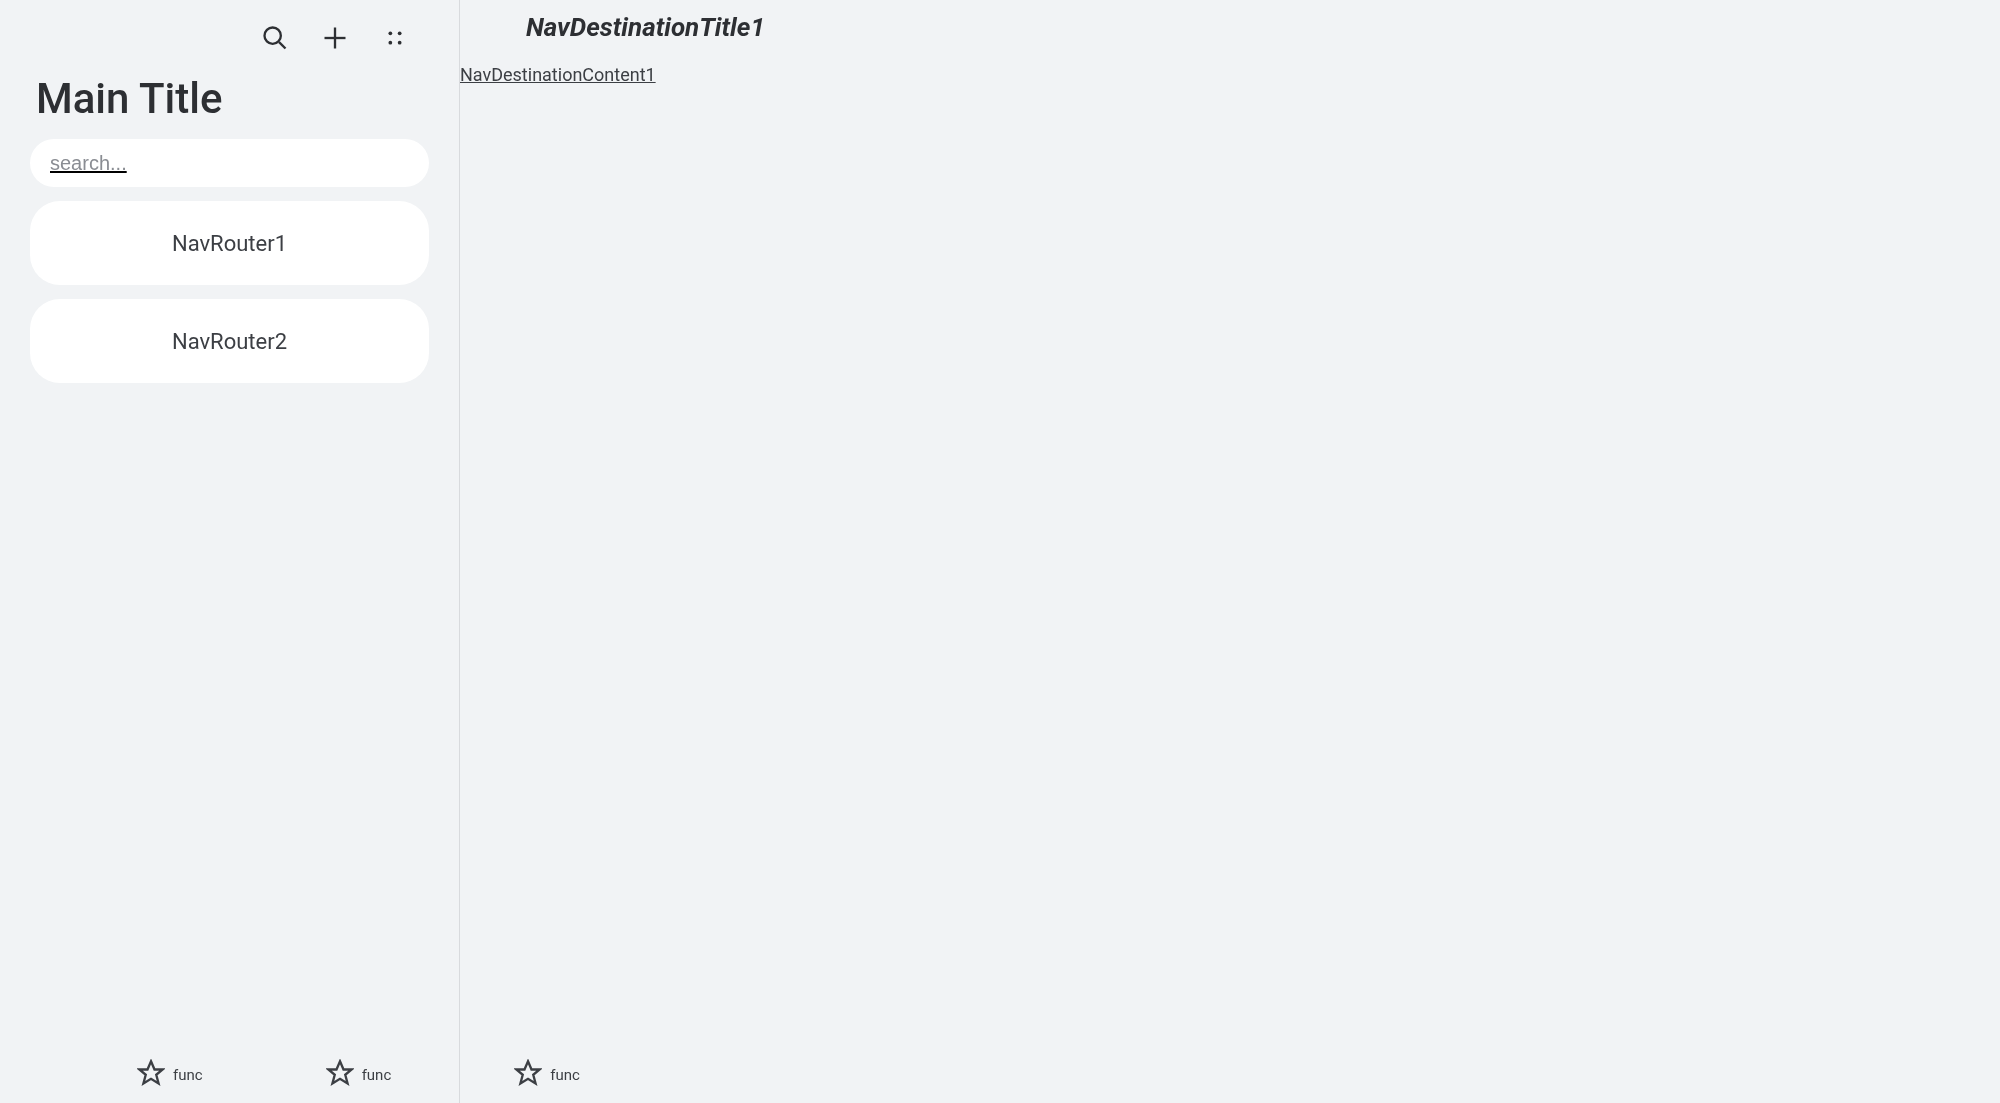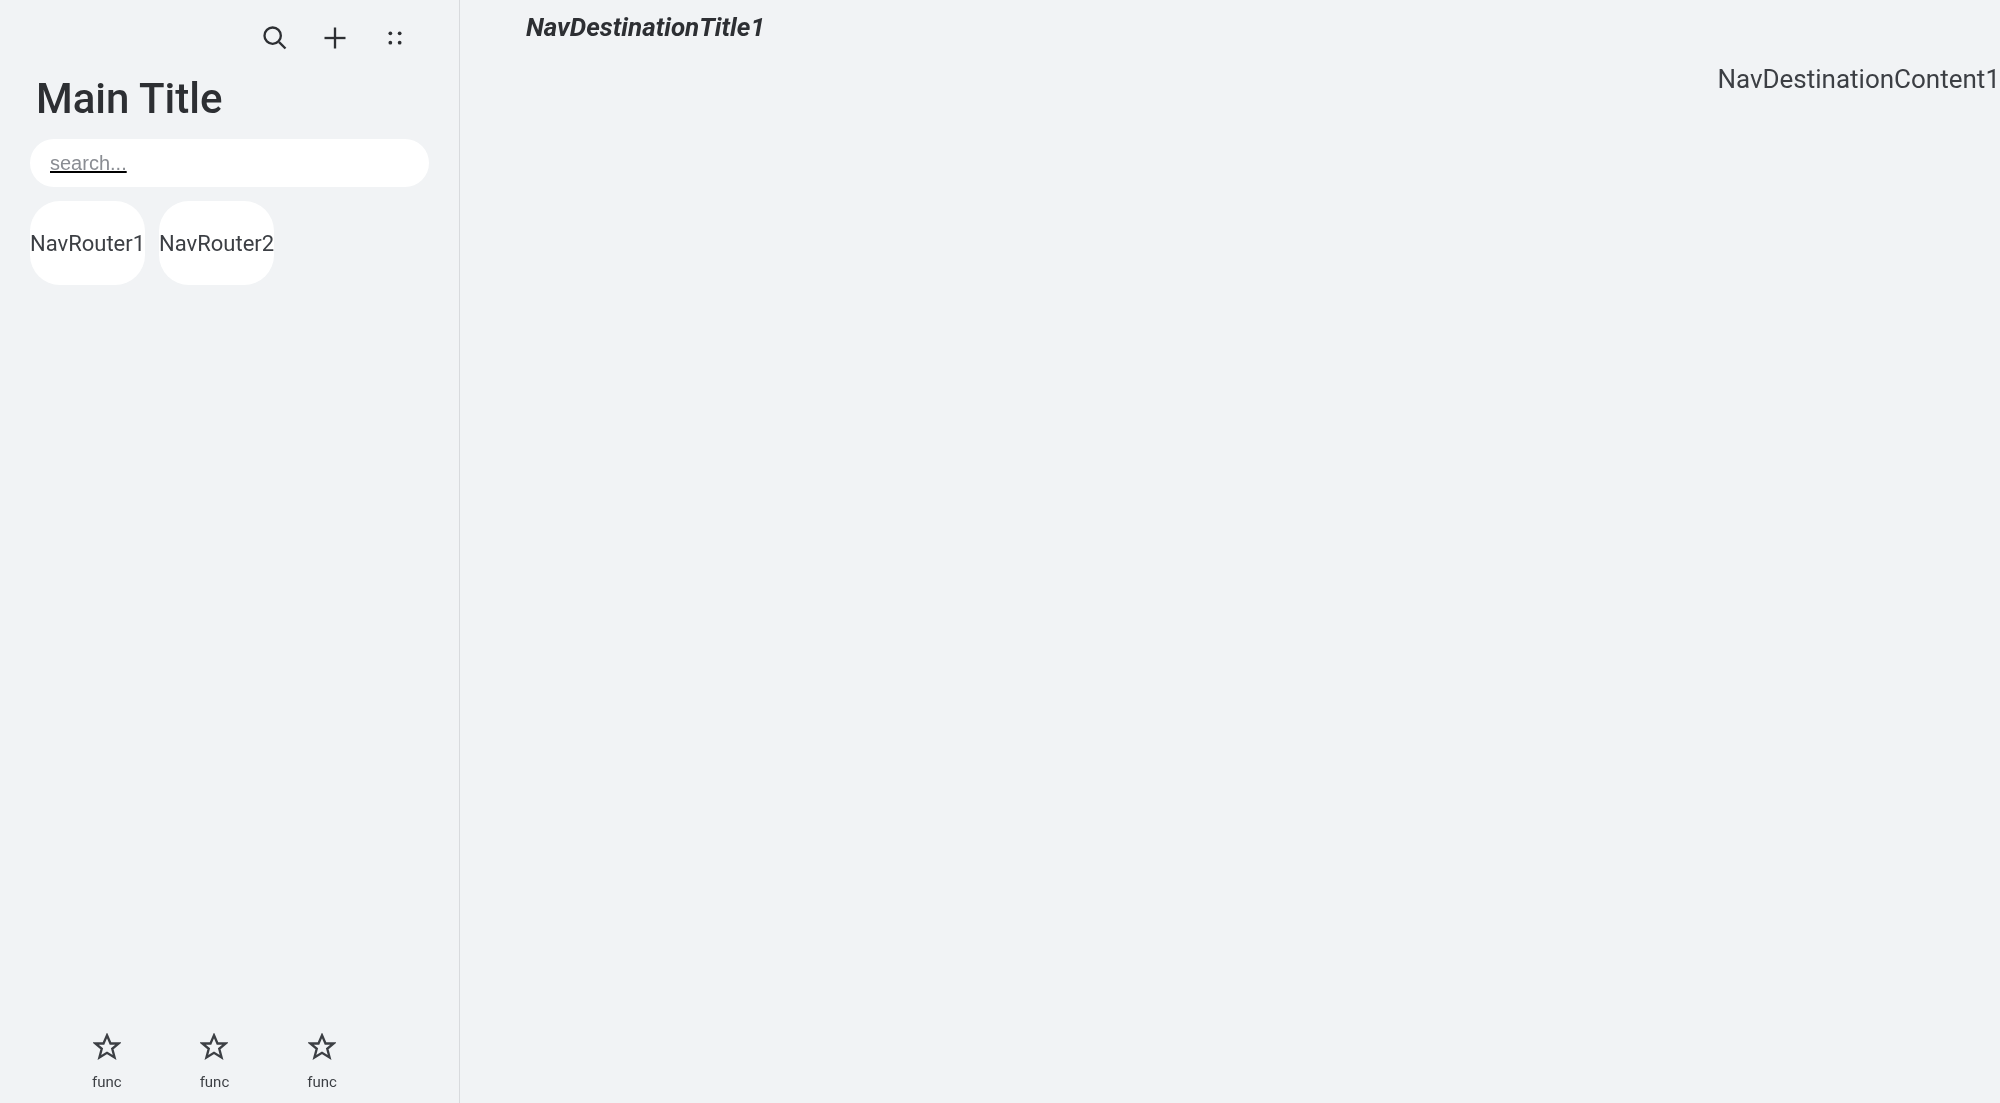--- a/index.html
+++ b/index.html
@@ -68,21 +68,21 @@
       font-size: 20px;
       color: #8a8d93;
       background: transparent;
       width: 100%;
     }
     .search-box input::placeholder {
       color: #8a8d93;
     }
     .nav-list {
       display: flex;
-      flex-direction: row;
+      flex-direction: column;
       gap: 14px;
       padding: 0 22px;
     }
     .nav-item {
       background: #fff;
       border-radius: 30px;
       height: 84px;
       display: flex;
       align-items: center;
       justify-content: center;
@@ -94,24 +94,25 @@
       flex: 1;
     }
     .bottom-tabs {
       display: flex;
       justify-content: flex-start;
       gap: 78px;
       padding: 0 0 4px 84px;
     }
     .tab-item {
       display: flex;
-      flex-direction: column;
+      flex-direction: row;
       align-items: center;
       cursor: pointer;
       gap: 8px;
+      margin-left: 45px;
     }
     .tab-item svg {
       width: 28px;
       height: 28px;
       stroke: #3c3f44;
       stroke-width: 2;
       fill: none;
     }
     .tab-label {
       font-size: 15px;
@@ -124,24 +125,25 @@
       padding: 0;
     }
     .content-title {
       font-size: 26px;
       font-weight: 700;
       color: #2d2f33;
       padding: 12px 0 0 66px;
       font-style: italic;
     }
     .content-body {
-      font-size: 26px;
+      font-size: 18px;
       color: #3c3f44;
-      text-align: right;
+      text-align: left;
       padding-top: 22px;
+      text-decoration: underline;
     }
   </style>
 </head>
 <body>
 
 <div class="sidebar">
   <div class="top-icons">
     <div class="icon-btn">
       <svg viewBox="0 0 24 24">
           <circle cx="10" cy="10" r="7"></circle>

